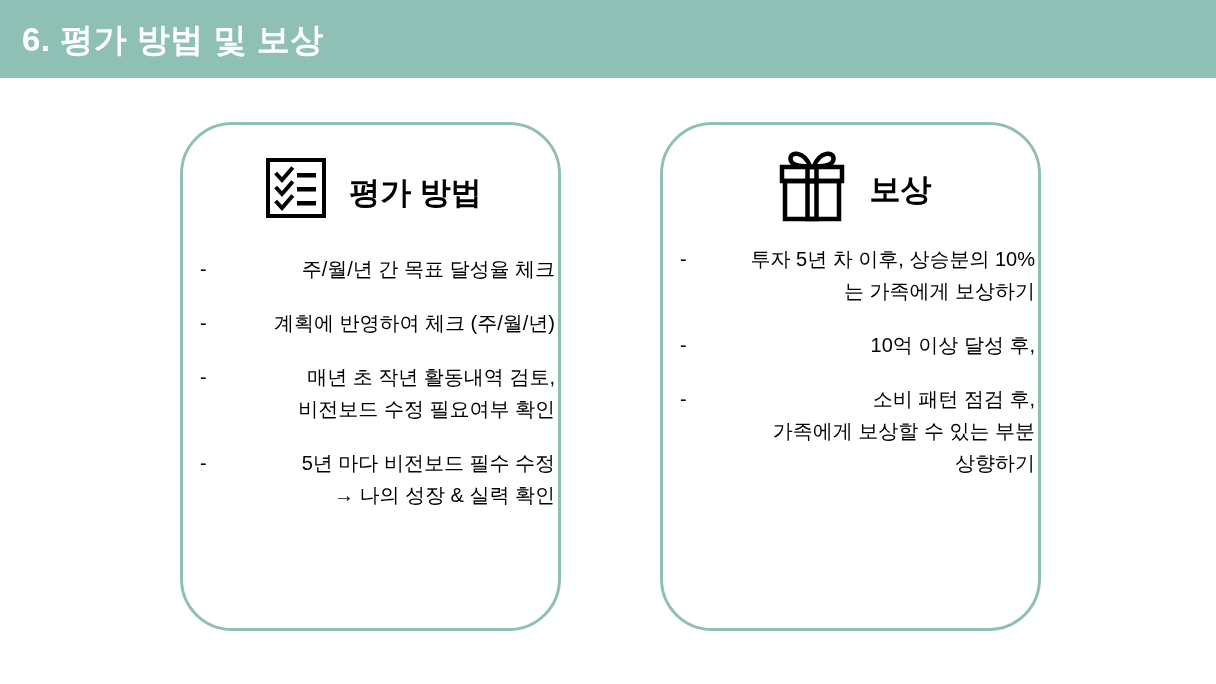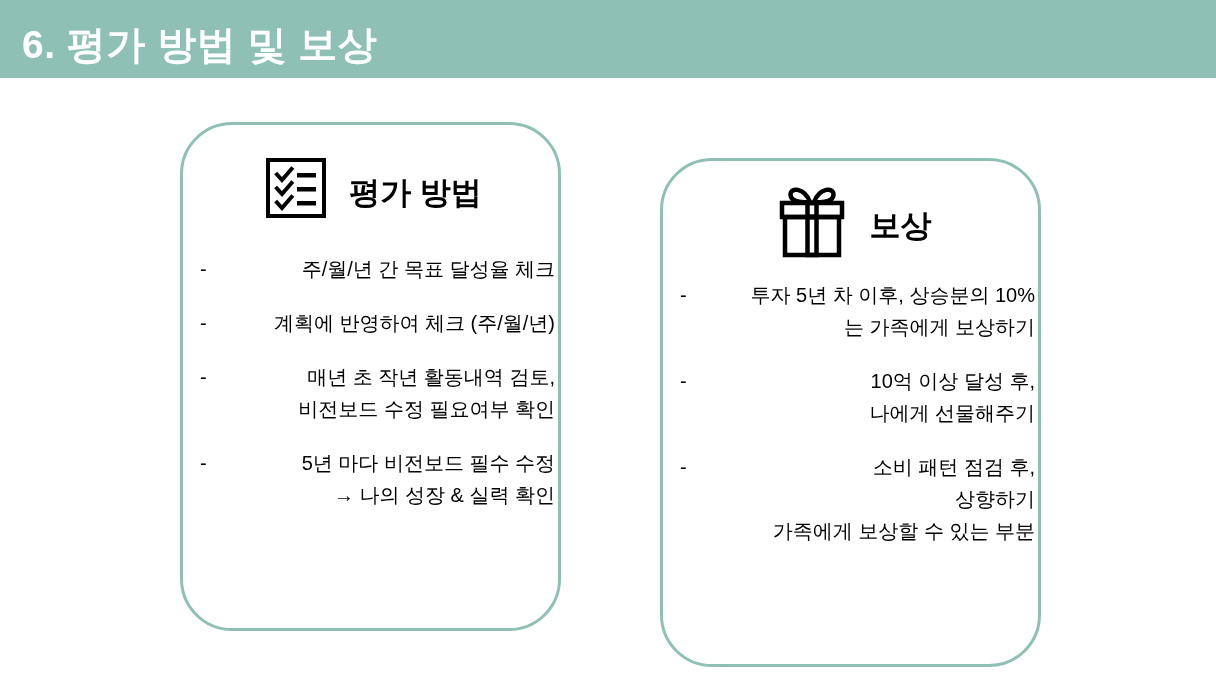--- a/index.html
+++ b/index.html
@@ -21,21 +21,21 @@
     left: 0;
     top: 0;
     width: 1216px;
     height: 78px;
     background: #8fc0b5;
   }
   #header-title {
     position: absolute;
     left: 22px;
     top: 18px;
-    font-size: 39px;
+    font-size: 33px;
     font-weight: bold;
     color: #ffffff;
     letter-spacing: 0.5px;
     white-space: nowrap;
   }
 
   
   .card {
     position: absolute;
     box-sizing: border-box;
@@ -47,21 +47,20 @@
     left: 180px;
     top: 122px;
     width: 381px;
     height: 509px;
   }
   #card-reward {
     left: 660px;
     top: 122px;
     width: 381px;
     height: 509px;
-    margin-top: 36px;
   }
 
   
   .card-head {
     position: absolute;
     display: flex;
     align-items: center;
     justify-content: center;
     gap: 22px;
   }
@@ -212,27 +211,26 @@
       <div class="bullet-lines">
         <div class="bullet-line">투자 5년 차 이후, 상승분의 10%</div>
         <div class="bullet-line">는 가족에게 보상하기</div>
       </div>
     </div>
 
     <div class="bullet">
       <div class="bullet-mark">-</div>
       <div class="bullet-lines">
         <div class="bullet-line">10억 이상 달성 후,</div>
-        <div class="bullet-line indent">나에게 선물해주기</div>
       </div>
     </div>
 
     <div class="bullet">
       <div class="bullet-mark">-</div>
       <div class="bullet-lines">
         <div class="bullet-line indent">소비 패턴 점검 후,</div>
+        <div class="bullet-line indent">가족에게 보상할 수 있는 부분</div>
         <div class="bullet-line indent">상향하기</div>
-        <div class="bullet-line indent">가족에게 보상할 수 있는 부분</div>
       </div>
     </div>
 
   </div>
 </div>
 
 </body></html>

